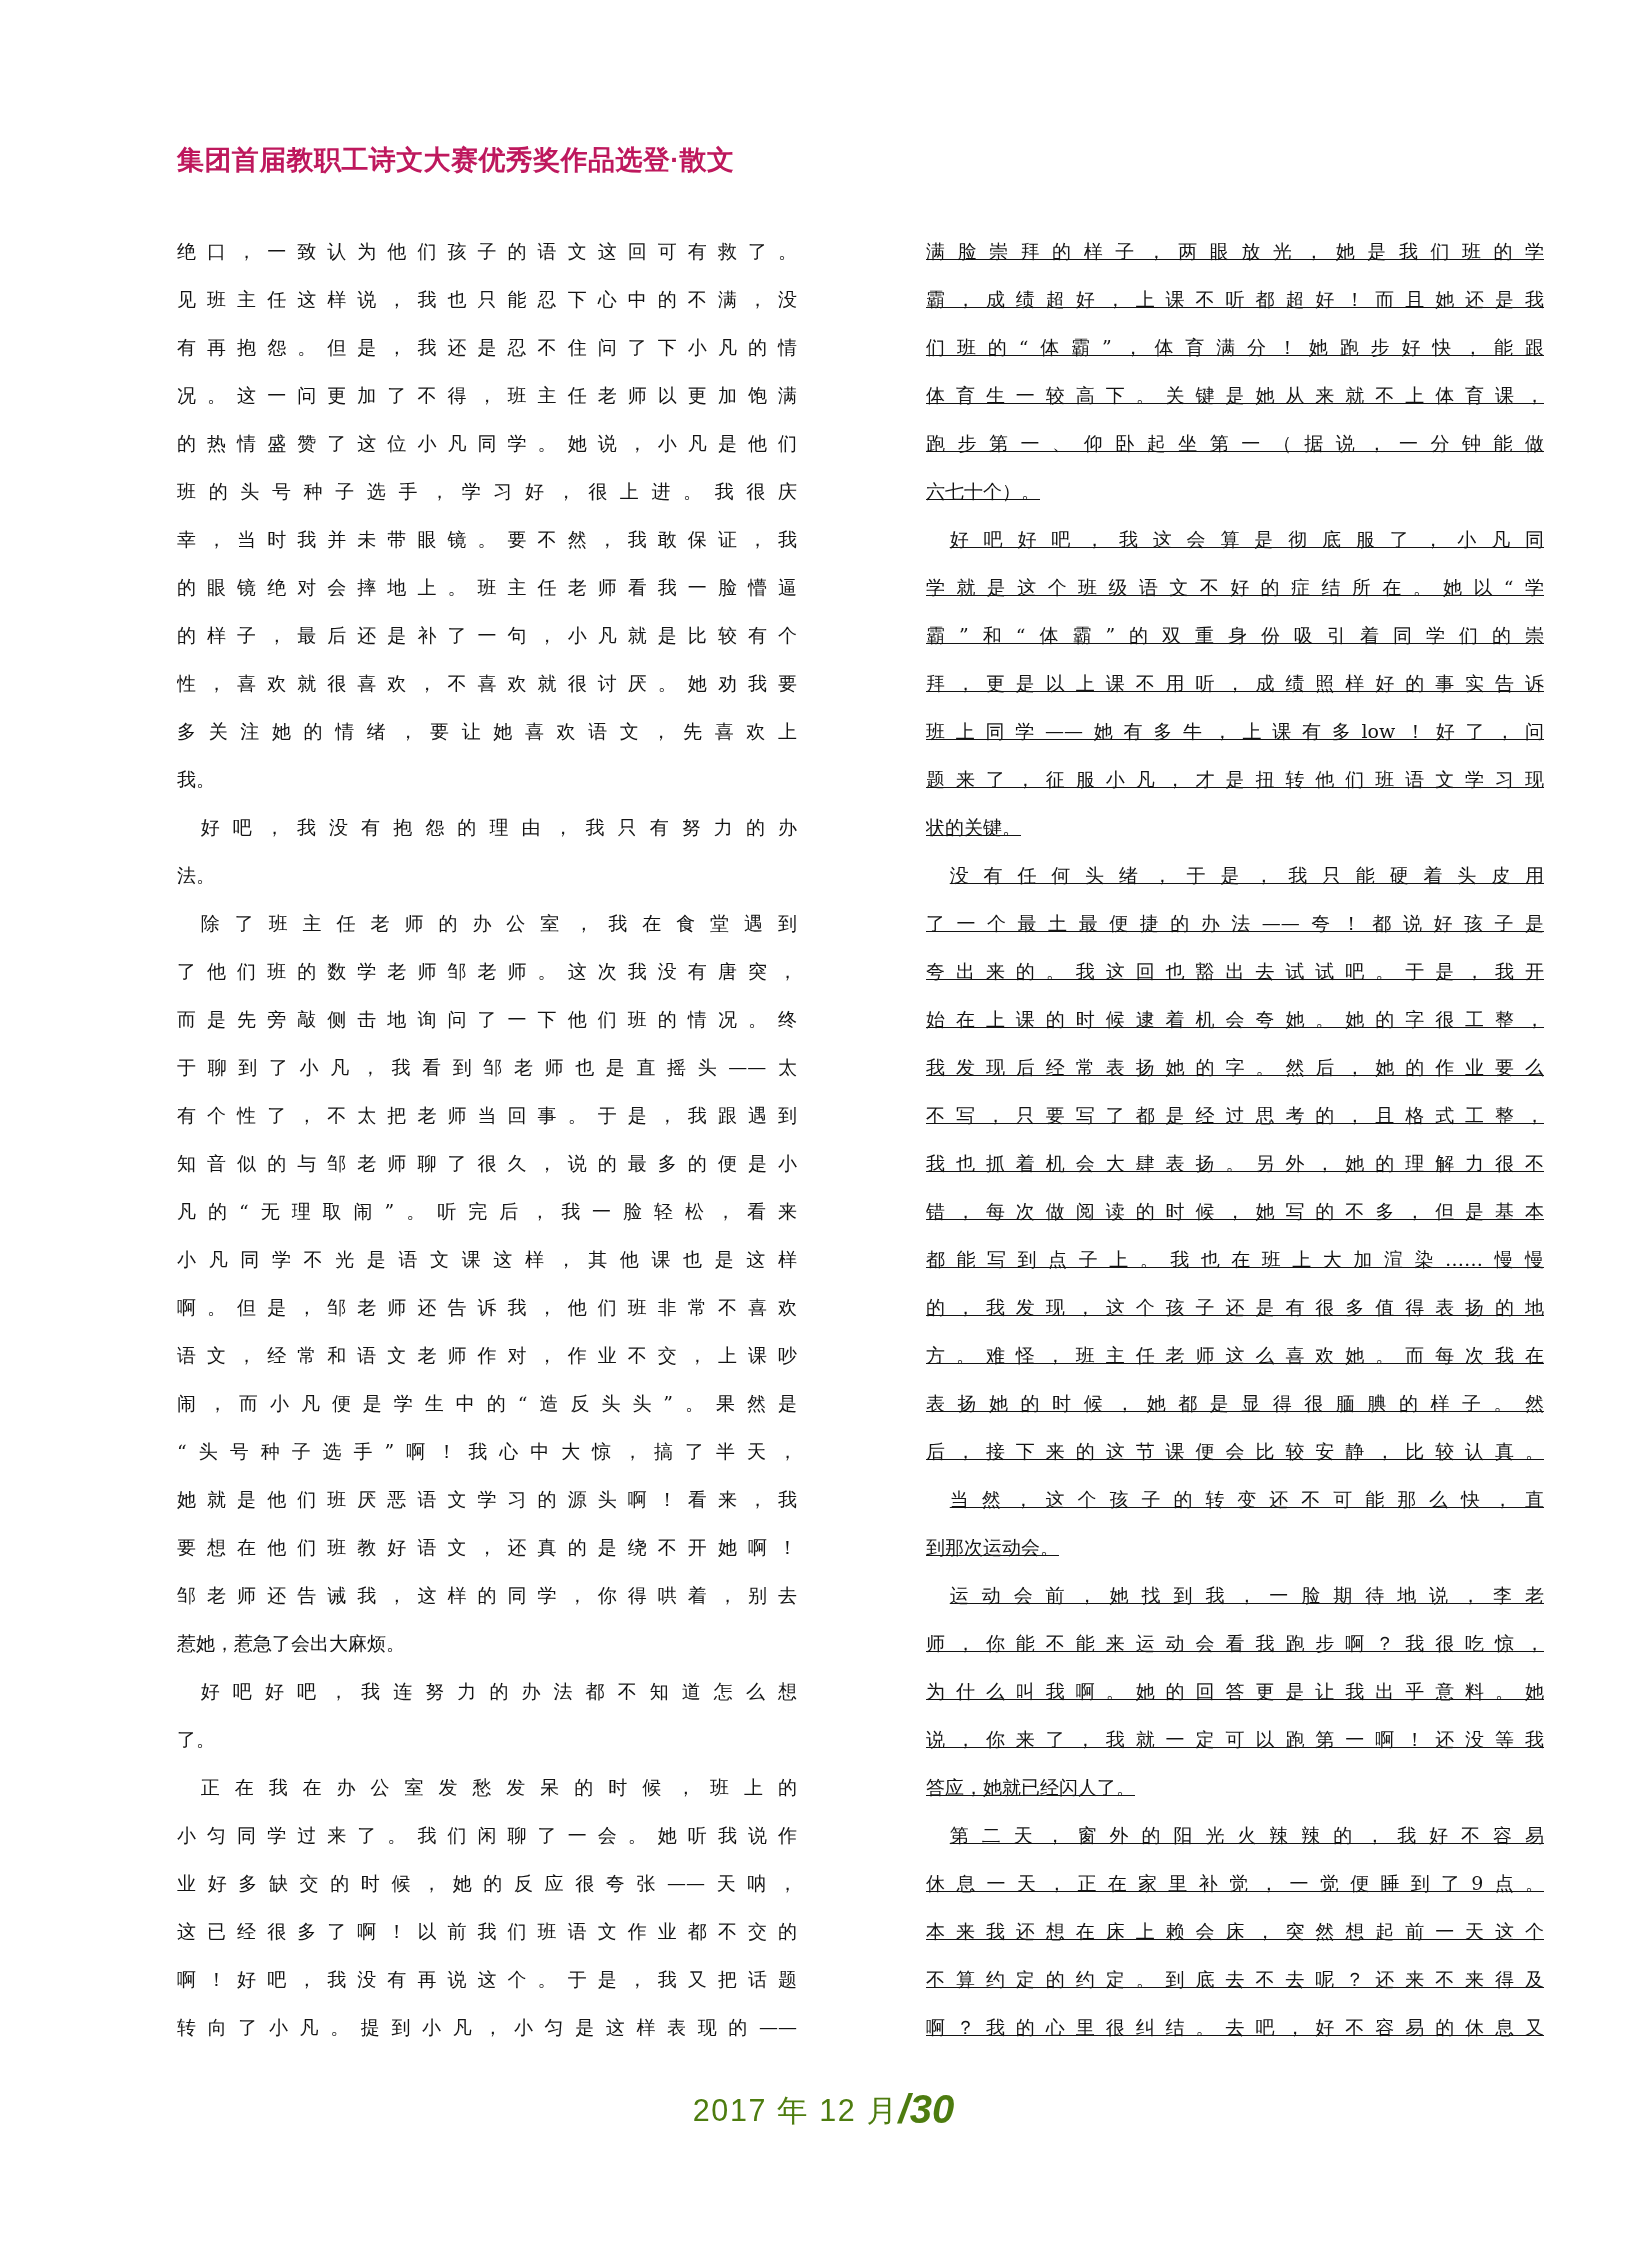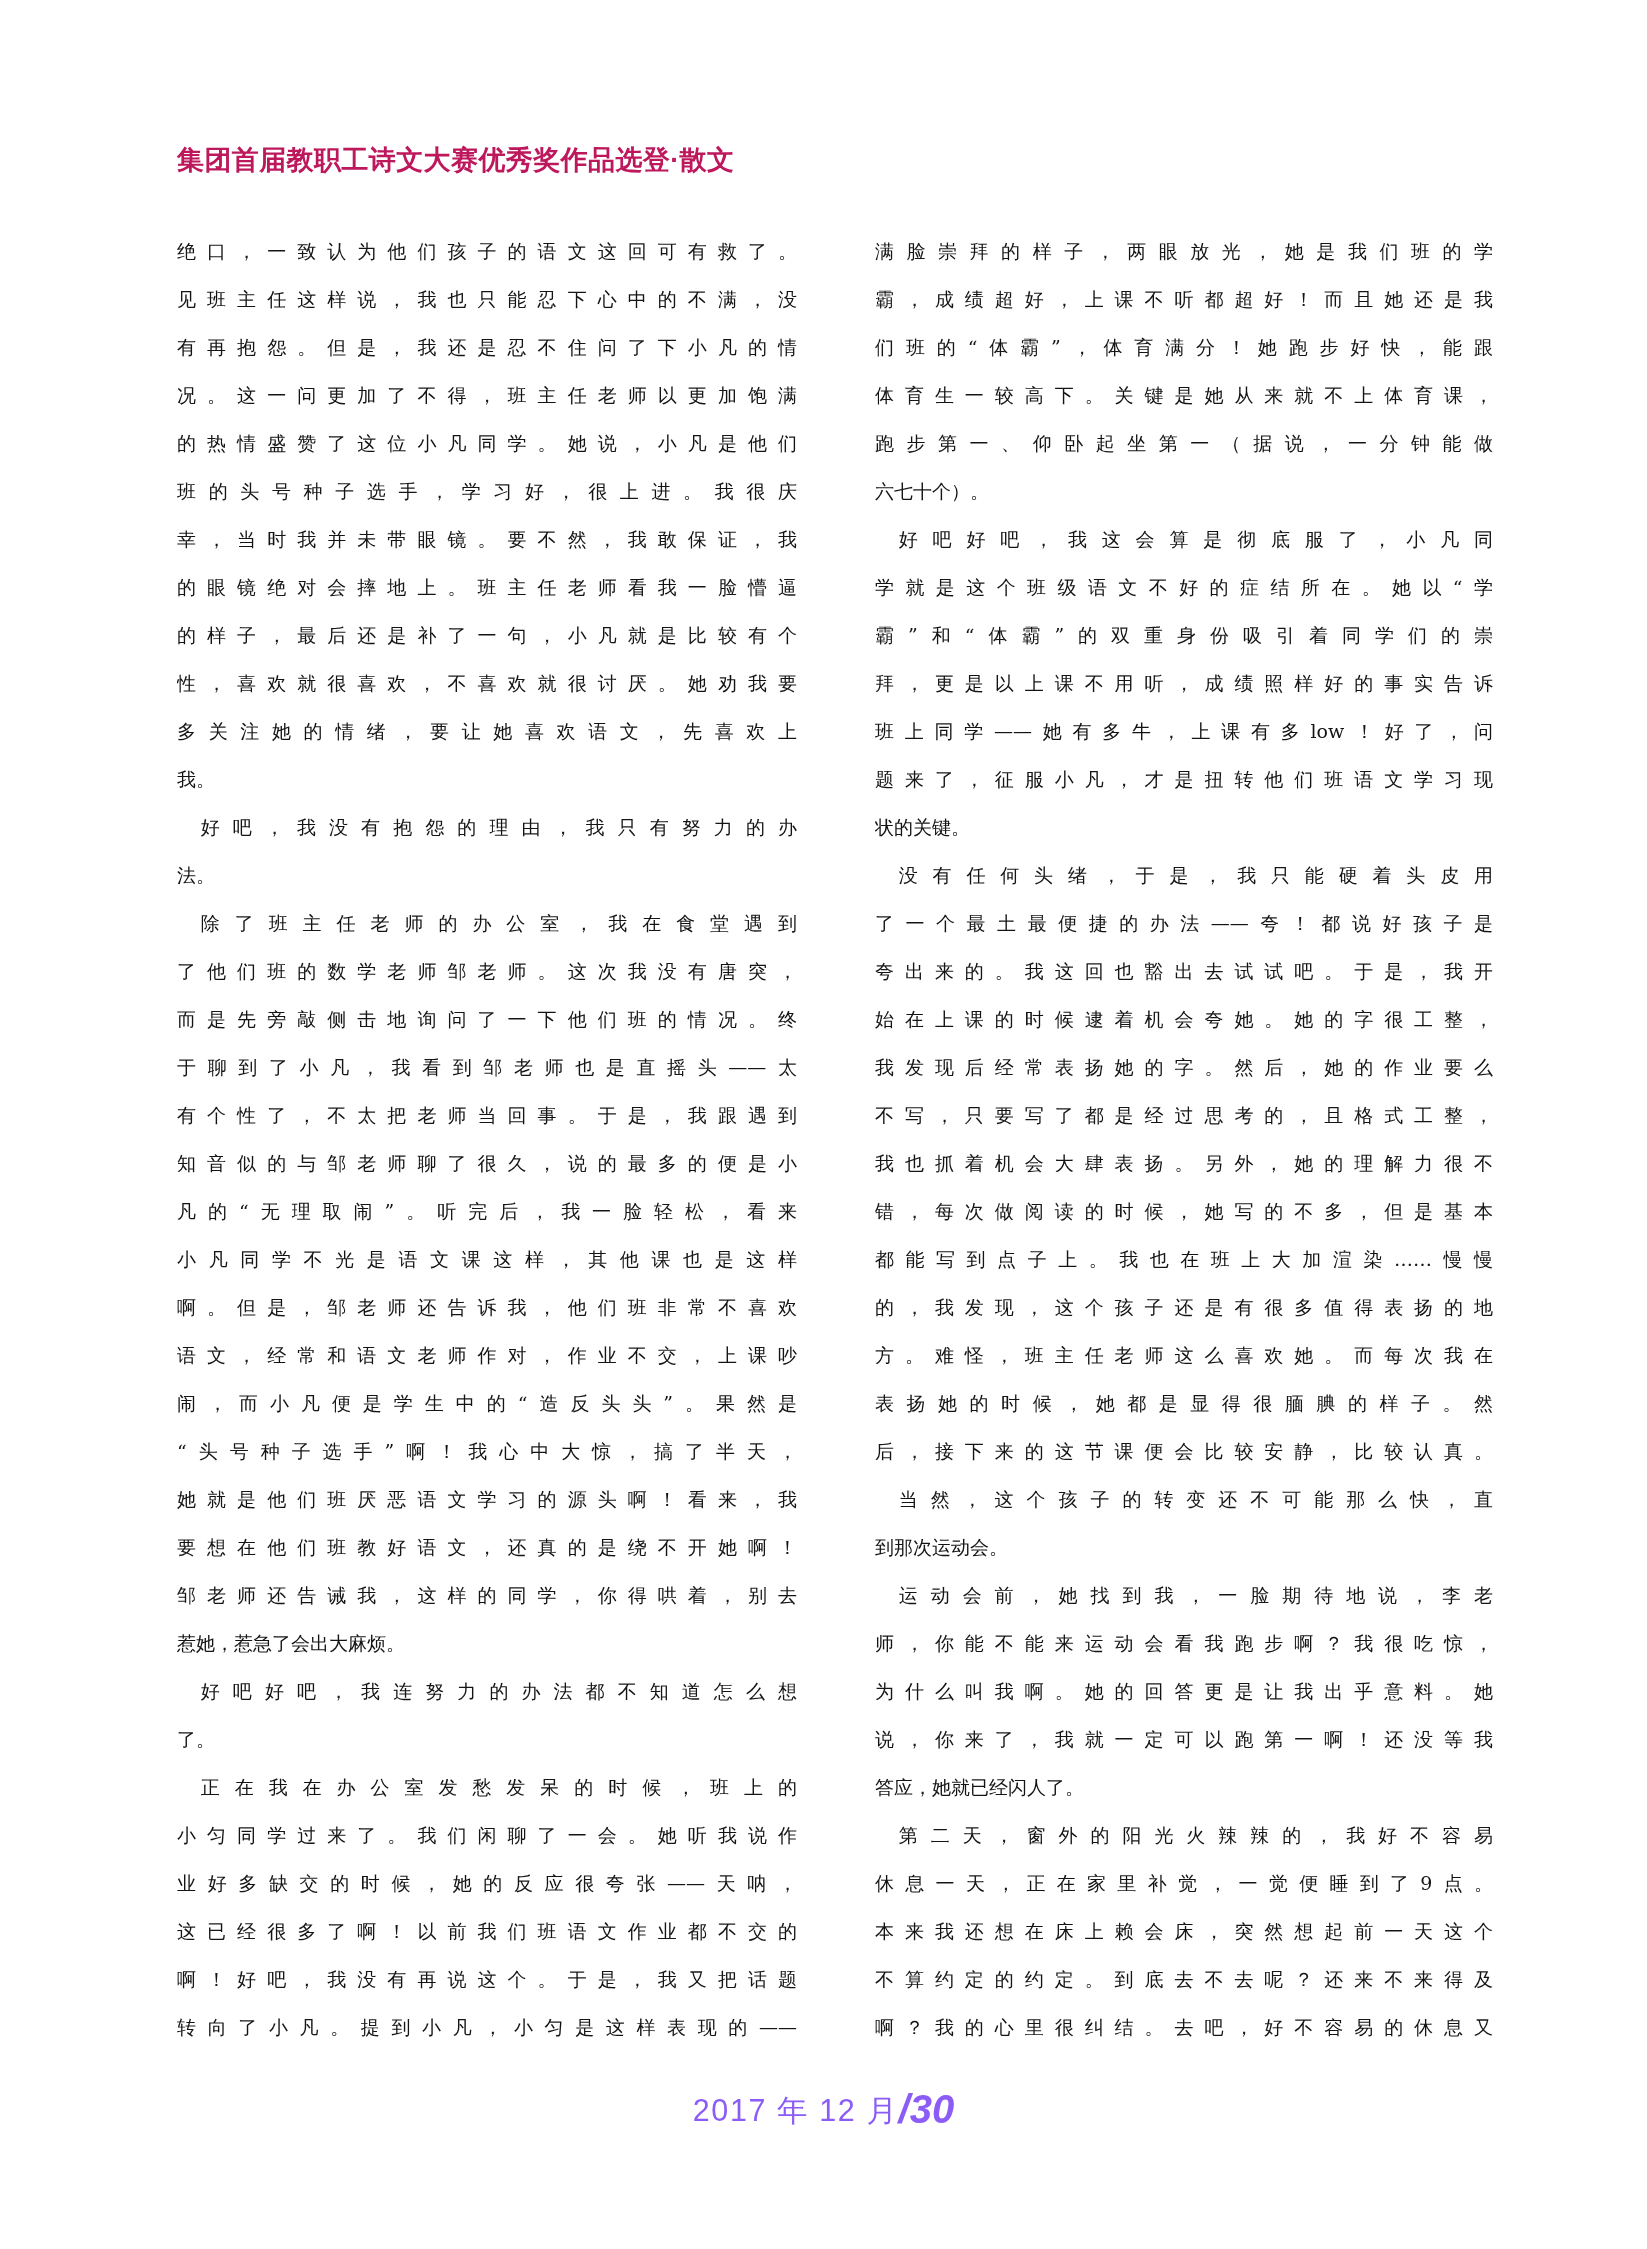--- a/index.html
+++ b/index.html
@@ -22,21 +22,21 @@
     letter-spacing:0.4px;
     color:#be185d;
     white-space:nowrap;
   }
   .column {
     position:absolute;
     top:227px;
     font-size:19px;
   }
   .column.left  { left:177px;  width:620px; }
-  .column.right { left:875px; width:618px; }
+  .column.right { left:926px; width:618px;text-decoration:underline; }
   .line {
     height:48px;
     line-height:48px;
     overflow:hidden;
   }
   .line.body, .line.indent {
     text-align:justify;
     text-align-last:justify;
   }
   .line.end {
@@ -46,21 +46,21 @@
   .line.indent { text-indent:1.25em; }
   .footer {
     position:absolute;
     left:0; top:2087px;
     width:1647px;
     text-align:center;
     font-family:"Liberation Sans", sans-serif;
     font-size:30.5px;
     font-weight:400;
     letter-spacing:1.6px;
-    color:#8b5cf6;
+    color:#4d7c0f;
   }
   .footer .pagenum {
     font-size:40px;
     font-style:italic;
     font-weight:bold;
     letter-spacing:0;
     vertical-align:-1.6px;
   }
 </style>
 </head>

